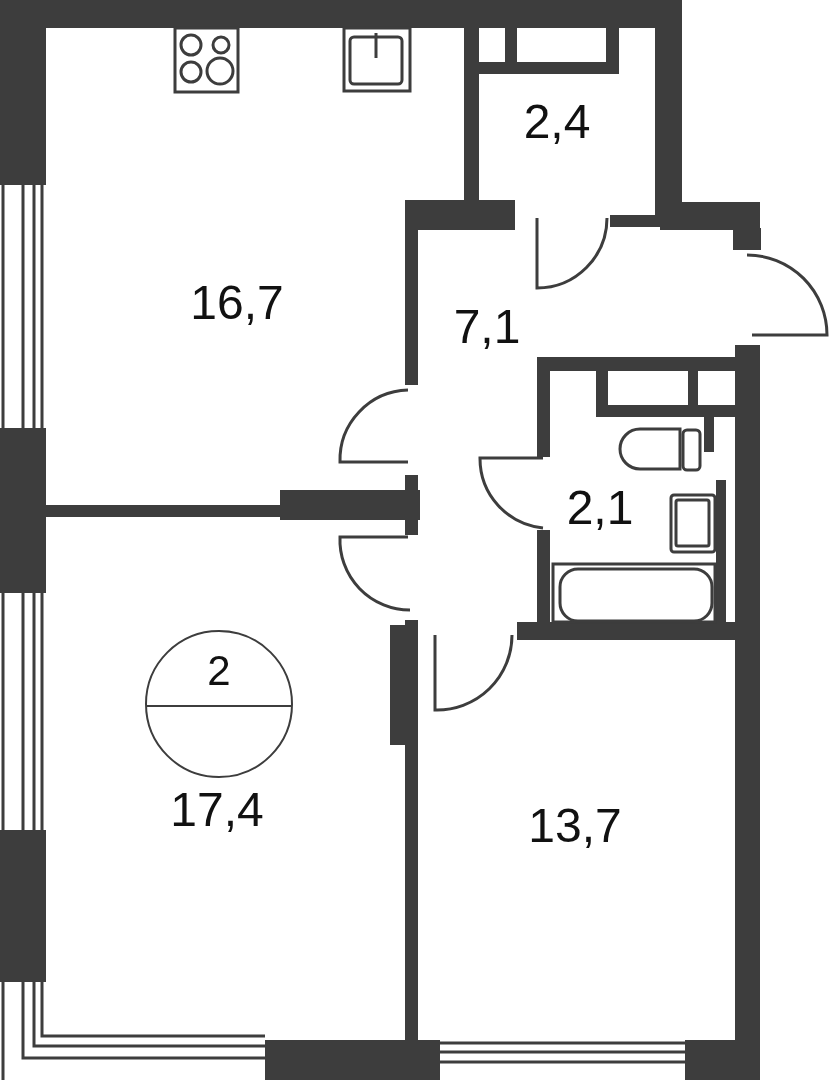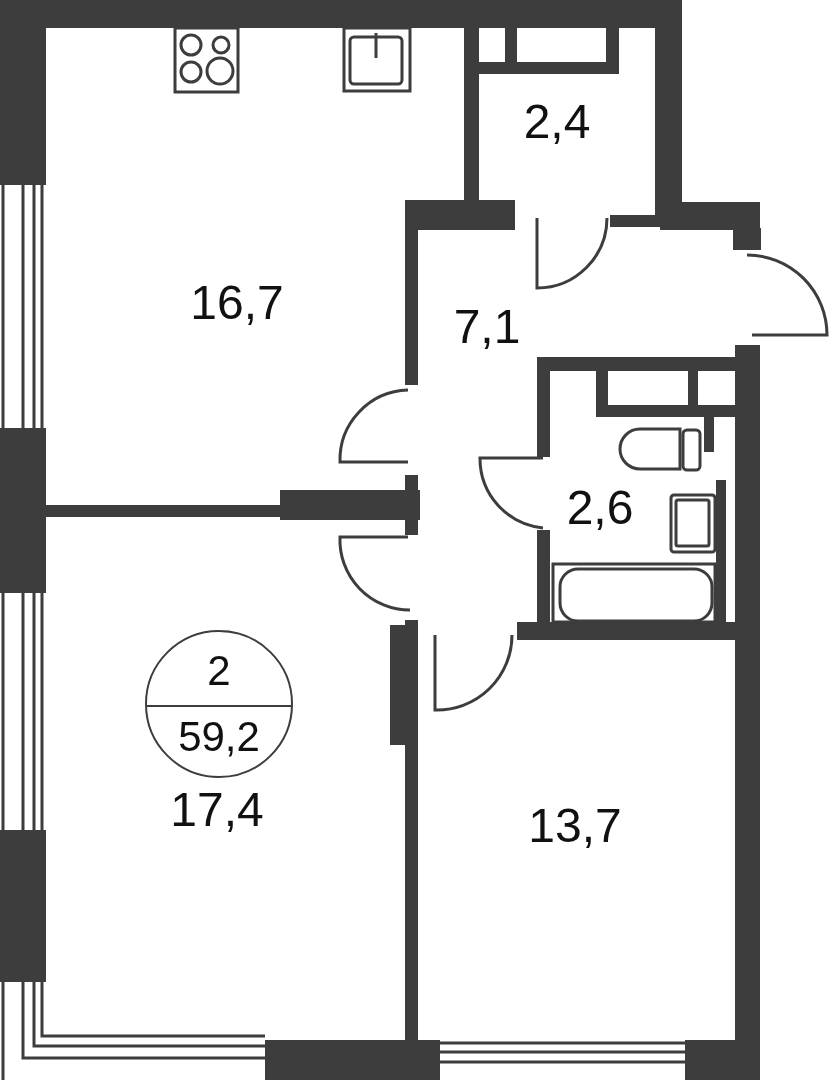--- a/index.html
+++ b/index.html
@@ -122,21 +122,20 @@
     <rect x="676" y="500" width="33" height="46" rx="2"></rect>
 
     <rect x="553" y="564" width="162" height="58"></rect>
     <rect x="560" y="569" width="152" height="52" rx="18"></rect>
   </g>
 </svg>
 
 <div class="label" style="left:237px; top:283px;margin-top:20px;">16,7</div>
 <div class="label" style="left:557px; top:122px;">2,4</div>
 <div class="label" style="left:487px; top:315px;margin-top:12px;">7,1</div>
-<div class="label" style="left:600px; top:508px;">2,6</div>
+<div class="label" style="left:600px; top:508px;">2,1</div>
 <div class="label" style="left:217px; top:810px;">17,4</div>
 <div class="label" style="left:575px; top:826px;">13,7</div>
 
 <div class="badge">
   <div class="rooms">2</div>
   <div class="divider"></div>
-  <div class="total">59,2</div>
 </div>
 
 </body></html>

